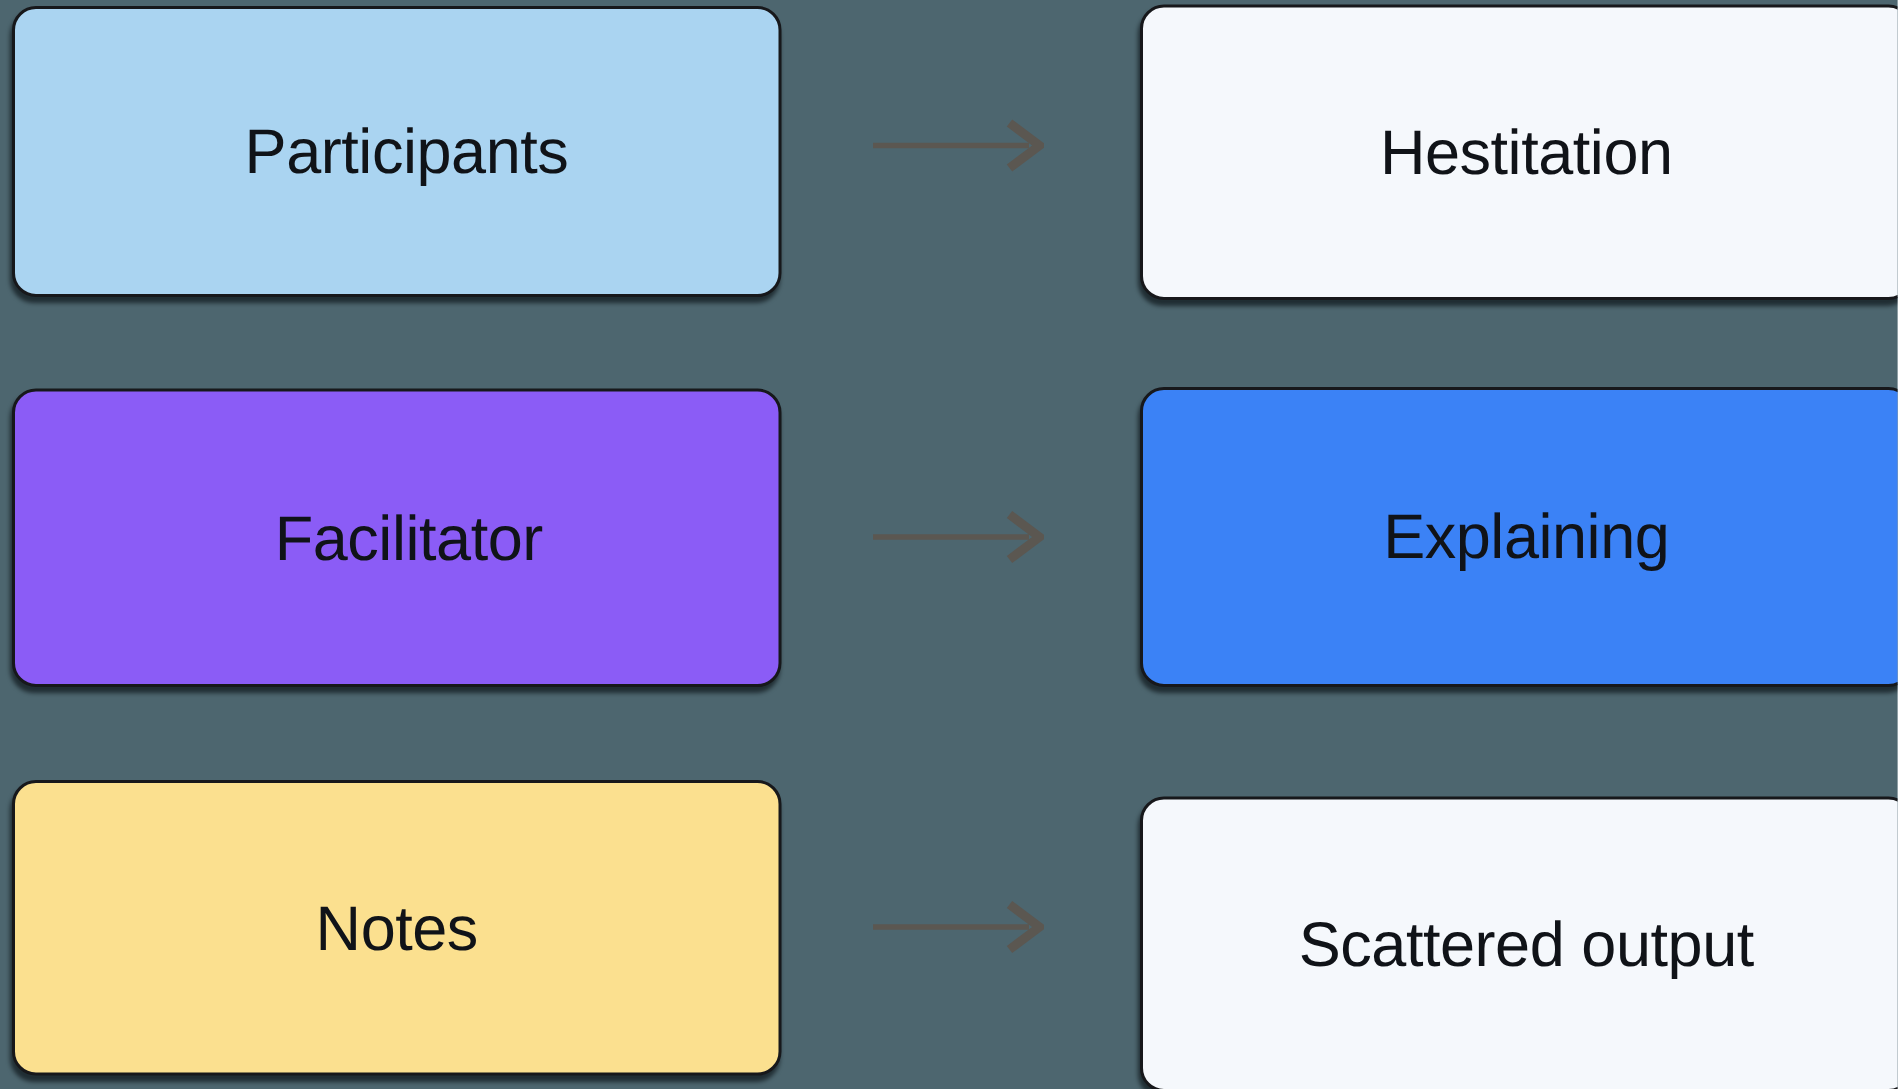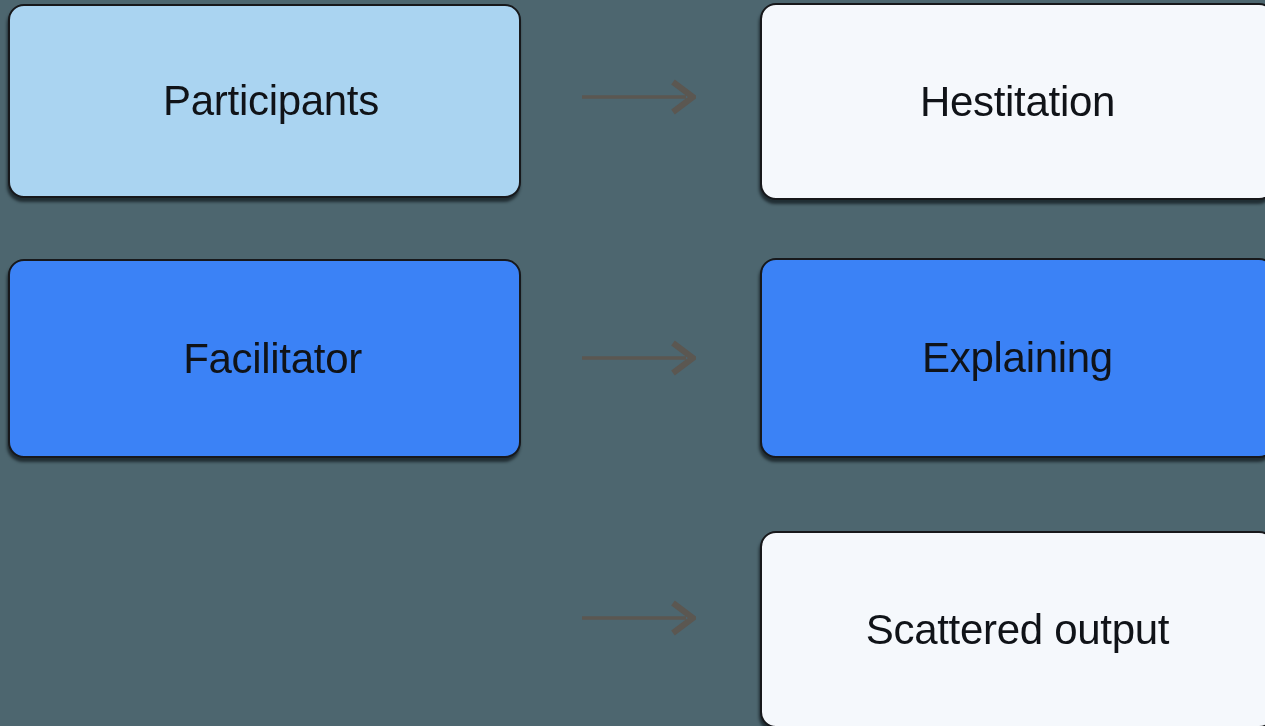--- a/index.html
+++ b/index.html
@@ -46,31 +46,34 @@
     <span class="label">Participants</span>
   </div>
   <svg class="arrow row1" viewBox="0 0 116 40" style="color: rgb(91, 87, 81);">
     <line x1="2" y1="20" x2="106" y2="20" stroke="currentColor" stroke-width="3.6"></line>
     <polyline points="93,5 113,20 93,35" fill="none" stroke="currentColor" stroke-width="6"></polyline>
   </svg>
   <div class="node tgt row1" style="background: rgb(245, 248, 252); border-color: rgb(23, 24, 27);">
     <span class="label">Hestitation</span>
   </div>
 
-  <div class="node src row2" style="background: #3b82f6; border-color: rgb(23, 24, 27); padding-left: 16px;">
+  <div class="node src row2" style="background: #8b5cf6; border-color: rgb(23, 24, 27); padding-left: 16px;">
     <span class="label">Facilitator</span>
   </div>
   <svg class="arrow row2" viewBox="0 0 116 40" style="color: rgb(91, 87, 81);">
     <line x1="2" y1="20" x2="106" y2="20" stroke="currentColor" stroke-width="3.6"></line>
     <polyline points="93,5 113,20 93,35" fill="none" stroke="currentColor" stroke-width="6"></polyline>
   </svg>
   <div class="node tgt row2" style="background: #3b82f6; border-color: rgb(23, 24, 27); text-align: right;">
     <span class="label">Explaining</span>
   </div>
 
+  <div class="node src row3" style="background: rgb(251, 224, 143); border-color: rgb(23, 24, 27);">
+    <span class="label">Notes</span>
+  </div>
   <svg class="arrow row3" viewBox="0 0 116 40" style="color: rgb(91, 87, 81);">
     <line x1="2" y1="20" x2="106" y2="20" stroke="currentColor" stroke-width="3.6"></line>
     <polyline points="93,5 113,20 93,35" fill="none" stroke="currentColor" stroke-width="6"></polyline>
   </svg>
   <div class="node tgt row3" style="background: rgb(245, 248, 252); border-color: rgb(23, 24, 27); margin-top: 12px;">
     <span class="label">Scattered output</span>
   </div>
 
 </div>
 

